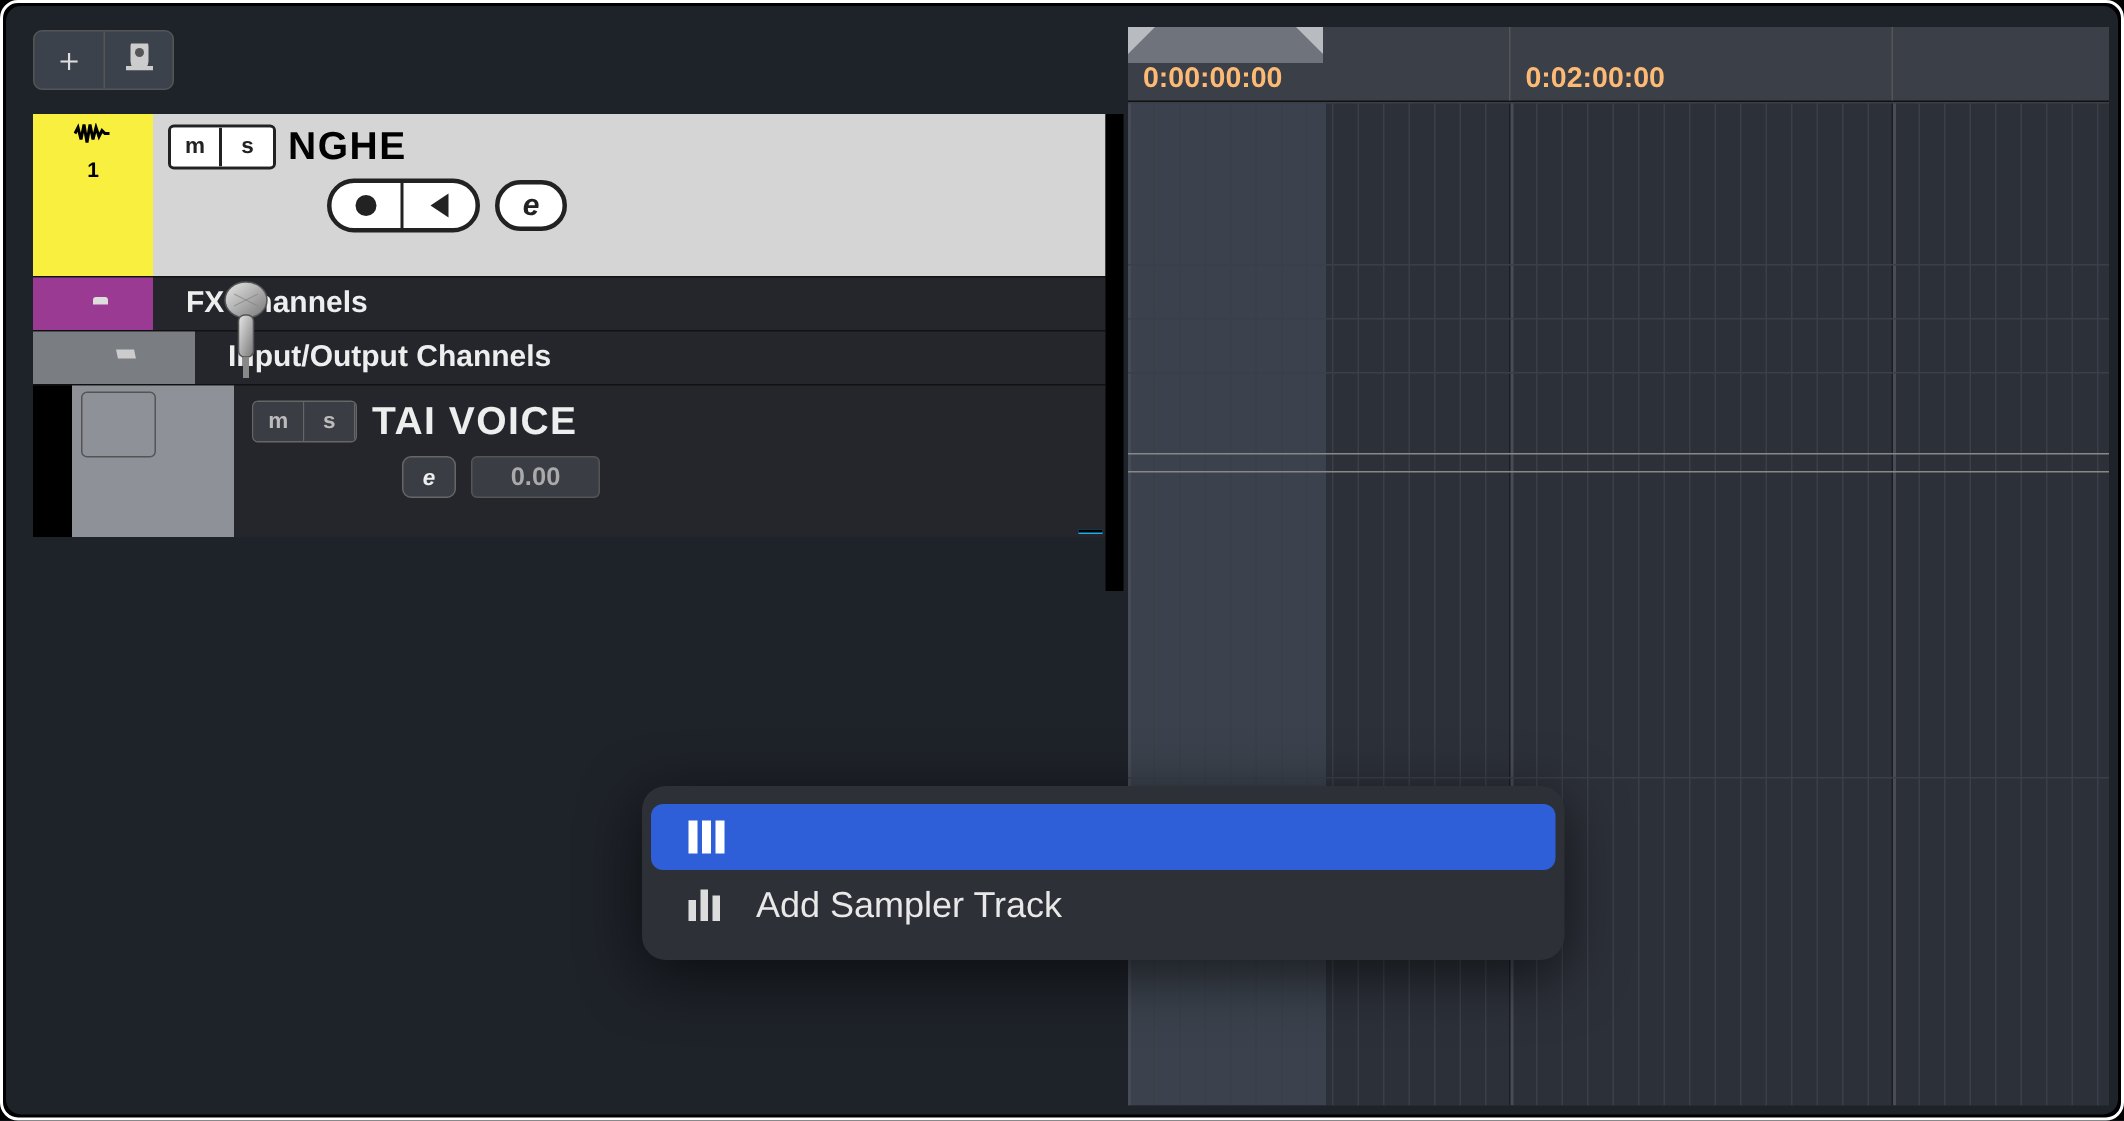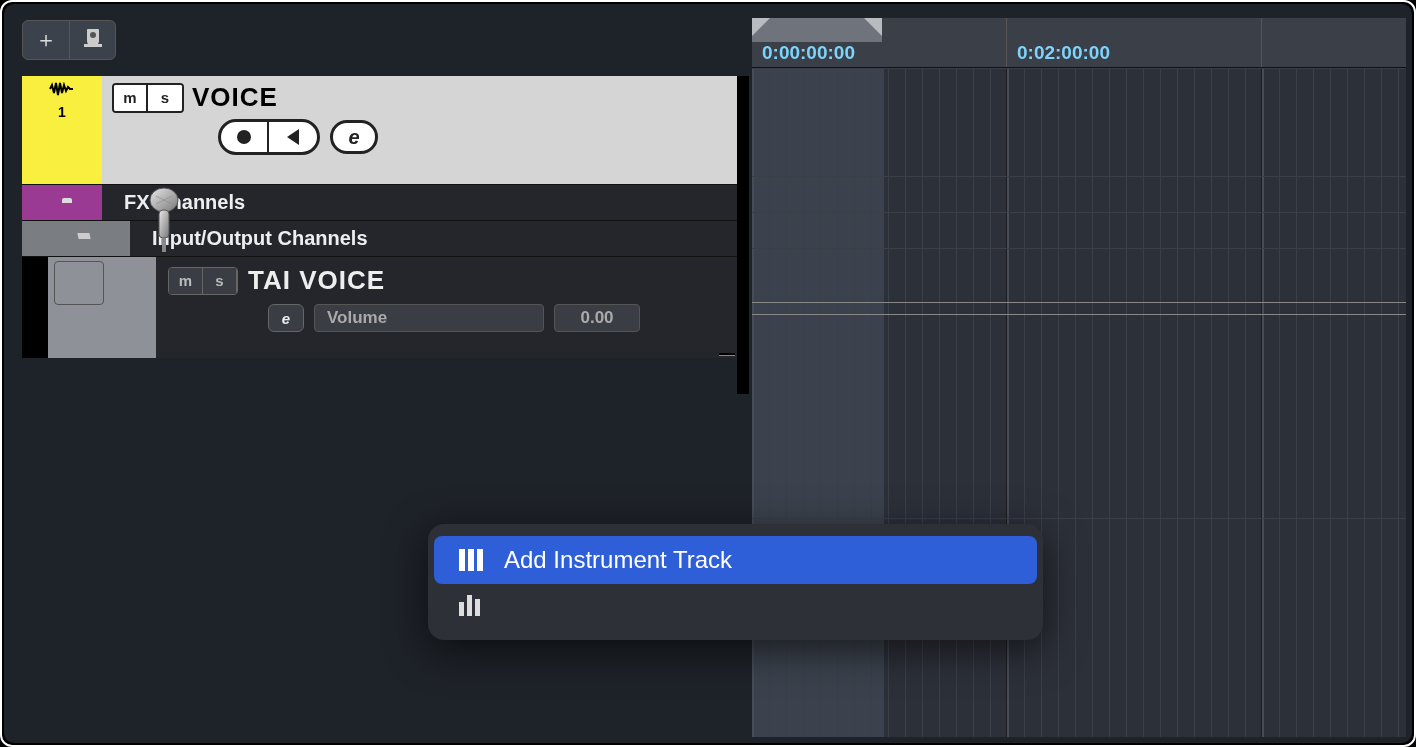--- a/index.html
+++ b/index.html
@@ -209,21 +209,21 @@
     background: #2c3039;
     overflow:hidden;
   }
   .ruler {
     height: 50px;
     background: #3a3f48;
     border-bottom: 1px solid #111;
     position: relative;
     display:flex;
   }
-  .ruler-seg{flex:0 0 255px;position:relative;border-right:1px solid #555;padding-left:10px;padding-top:24px;font-weight:700;font-size:19px;color:#7dd3fc;}
+  .ruler-seg{flex:0 0 255px;position:relative;border-right:1px solid #555;padding-left:10px;padding-top:24px;font-weight:700;font-size:19px;color:#fdba74;}
   .loop-marker{position:absolute;top:0;left:0;width:130px;height:24px;background:#6e737c;}
   .loop-tri{position:absolute;top:0;width:0;height:0;border-top:18px solid #b8bbc0;}
   .loop-tri.l{left:0;border-right:18px solid transparent;}
   .loop-tri.r{left:112px;border-left:18px solid transparent;}
   .grid{position:absolute;top:50px;left:0;right:0;bottom:0;}
   .grid-col{position:absolute;top:0;bottom:0;width:1px;background:#3a3f48;}
   .grid-col.major{background:#474c56;box-shadow:-1px 0 0 #1b1d22;width:2px;}
   .grid-row{position:absolute;left:0;right:0;height:1px;background:#3a3f48;}
   .play-highlight{position:absolute;top:50px;left:0;width:132px;bottom:0;background:rgba(90,100,115,0.35);}
   .grid-row.bright{background:#888;}
@@ -331,21 +331,21 @@
             </svg>
         </span>
         <span class="track-num">1</span>
       </div>
       <div class="voice-body">
         <div class="voice-row1">
           <div class="ms-box">
             <div class="ms-btn">m</div>
             <div class="ms-btn">s</div>
           </div>
-          <div class="track-name">VOICE</div>
+          <div class="track-name">NGHE</div>
         </div>
         <div class="voice-row2">
           <div class="pill-group">
             <div class="pill-btn">
               <span class="record-circ"></span>
             </div>
             <div class="pill-btn">
               <span class="speaker-tri"></span>
             </div>
           </div>
@@ -389,21 +389,20 @@
       <div class="tai-body">
         <div class="tai-row1">
           <div class="ms-dark">
             <div class="ms-btn">m</div>
             <div class="ms-btn">s</div>
           </div>
           <div class="track-name" style="color:#eee;">TAI VOICE</div>
         </div>
         <div class="tai-row2">
           <div class="e-dark">e</div>
-          <div class="param-box param-name">Volume</div>
           <div class="param-box param-val">0.00</div>
         </div>
       </div>
       <div class="resize-mark"></div>
     </div>
 
   </div>
 
   <div class="left-scroll"></div>
 
@@ -469,26 +468,26 @@
 
   <div class="ctx-menu">
     <div class="ctx-item sel">
       <span class="ctx-ico">
         <svg width="26" height="24" viewBox="0 0 26 24">
             <rect x="1" y="1" width="6" height="22" fill="#fff"></rect>
             <rect x="10" y="1" width="6" height="22" fill="#fff"></rect>
             <rect x="19" y="1" width="6" height="22" fill="#fff"></rect>
           </svg>
       </span>
-      <span>Add Instrument Track</span>
     </div>
     <div class="ctx-item">
       <span class="ctx-ico">
         <svg width="26" height="24" viewBox="0 0 26 24">
             <rect x="1" y="8" width="5" height="14" fill="#ddd"></rect>
             <rect x="9" y="1" width="5" height="21" fill="#ddd"></rect>
             <rect x="17" y="5" width="5" height="17" fill="#ddd"></rect>
           </svg>
       </span>
+      <span>Add Sampler Track</span>
     </div>
   </div>
 
 </div>
 
 </body></html>

